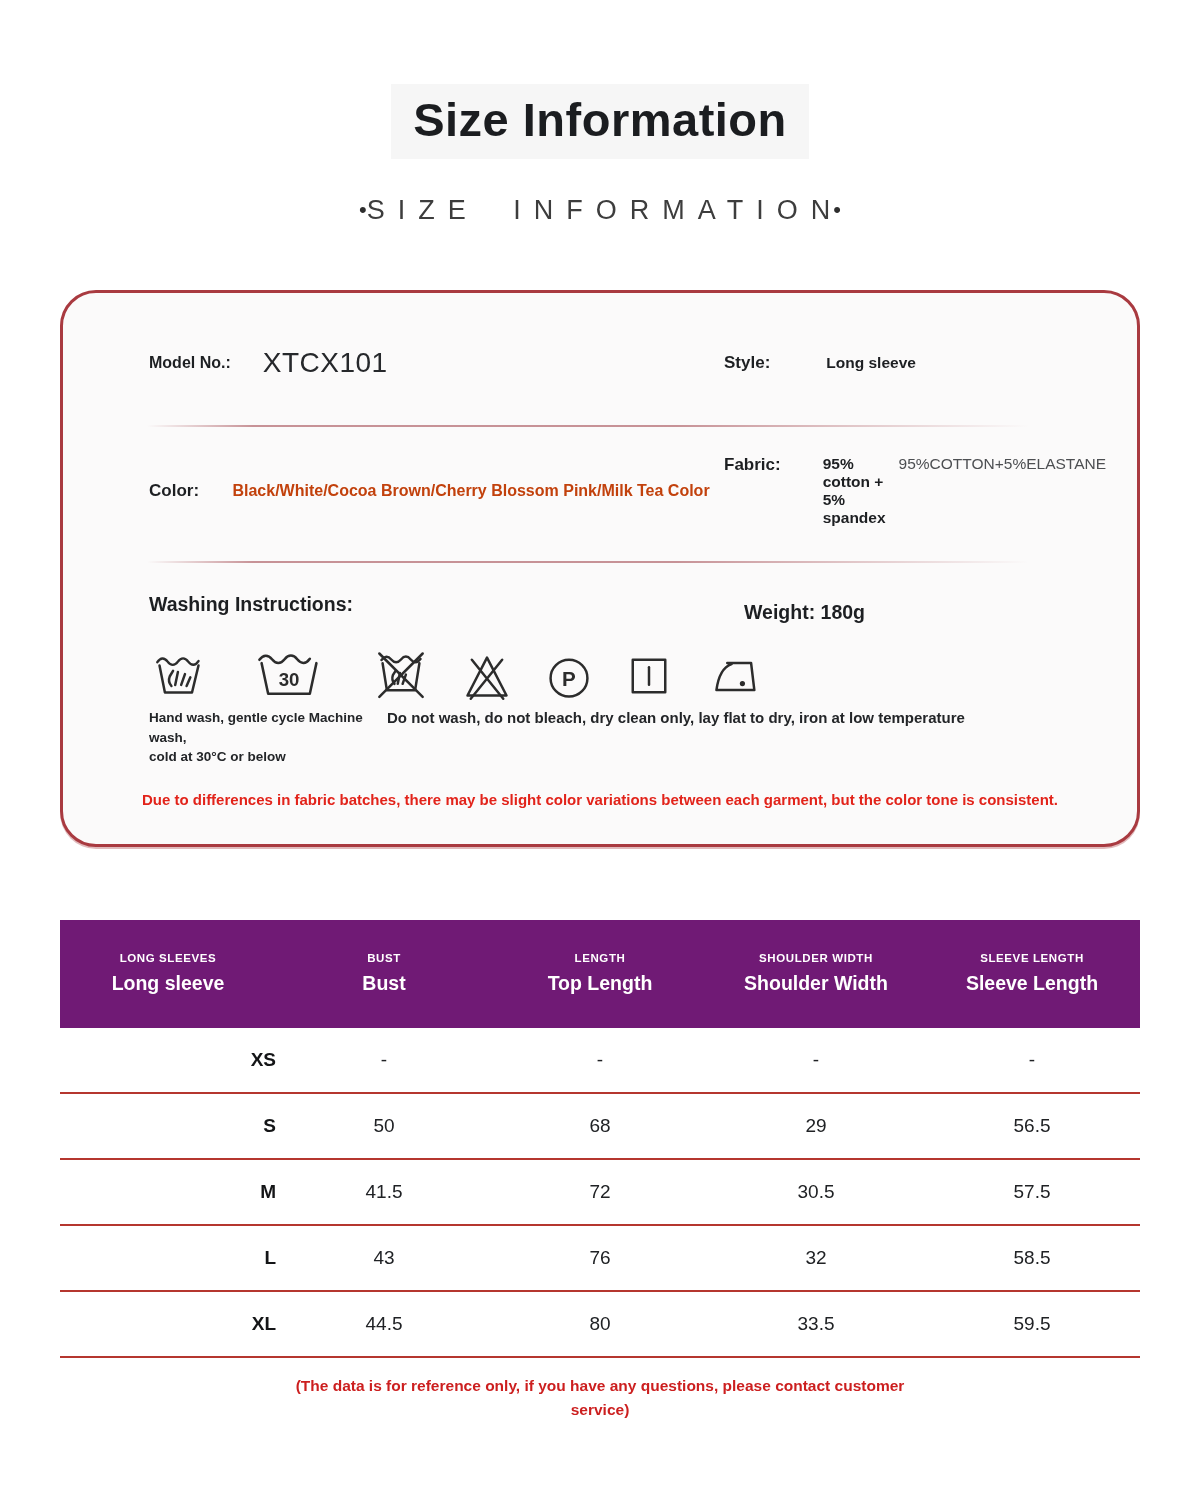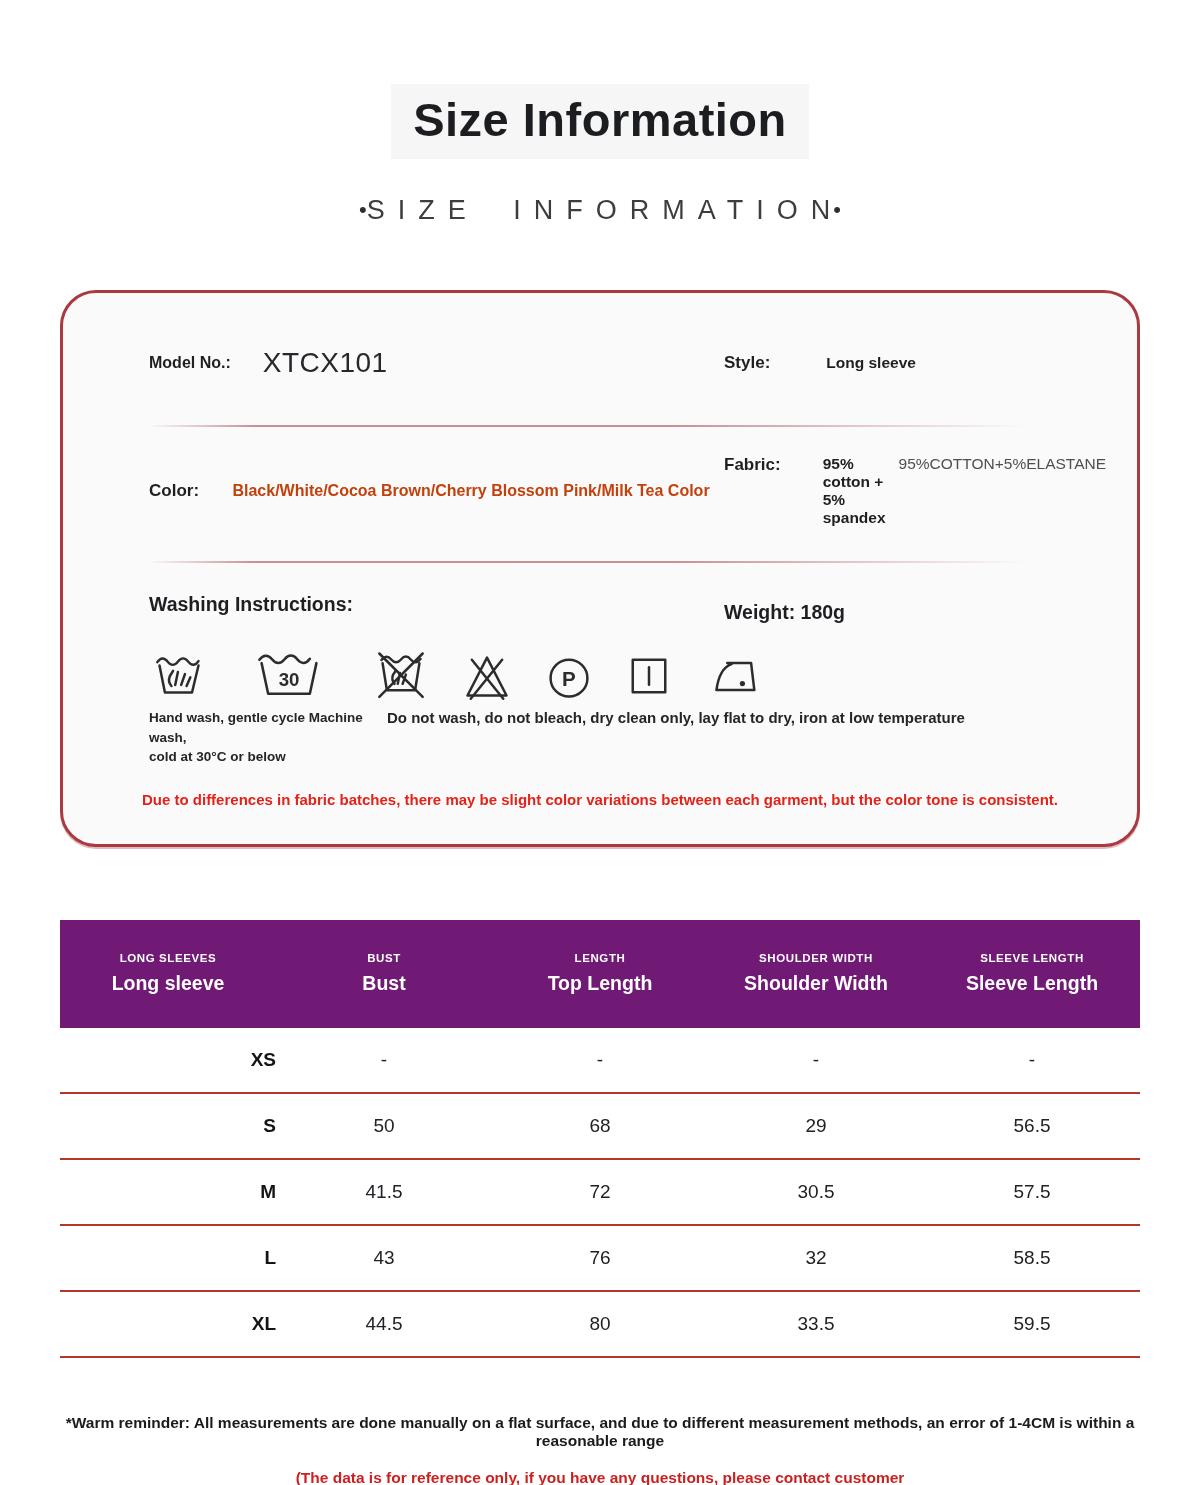--- a/index.html
+++ b/index.html
@@ -16,21 +16,21 @@
   .subtitle .dot { font-size:22px; letter-spacing:0; vertical-align:2px; color:#2e2e2e; }
   .subtitle .dot.right { margin-left:-10px; }
 
   
   .card { position:relative; margin:64px 60px 0; width:1080px; min-height:487px;
           border:3px solid #a93a40; border-radius:36px; background:#fbfafa;
           box-shadow:0 2px 0 rgba(169,58,64,.35); }
   .card-row { display:grid; grid-template-columns:575px 1fr; align-items:center; padding:0 46px 0 86px; }
   .row1 { padding-top:54px; padding-bottom:46px; }
   .row2 { padding-top:28px; padding-bottom:34px; }
-  .row3 { padding-top:30px; padding-bottom:6px; align-items:start; }
+  .row3 { padding-top:30px; padding-bottom:6px; align-items:start;gap:20px; }
   .divider { height:2px; margin:0 108px 0 84px;
              background:linear-gradient(90deg, rgba(214,164,168,0), rgba(190,128,133,.85) 12%, rgba(190,128,133,.85) 60%, rgba(214,164,168,0)); }
   .pair { display:flex; align-items:center; }
   .lab-sm { font-size:16px; font-weight:700; }
   .lab-lg { font-size:17px; font-weight:700; }
   .model-value { font-size:28px; font-weight:500; margin-left:32px; letter-spacing:0.5px; color:#26282b; }
   .style-pair .val { font-size:15.5px; font-weight:700; margin-left:56px; }
   .color-value { width:500px; margin-left:22px; font-size:16px; font-weight:700; text-align:center; line-height:1.55; color:#c2410c; }
   .fabric-pair { align-items:flex-start; }
   .fabric-col { margin-left:42px; display:flex; gap:13px; }
@@ -238,16 +238,15 @@
     <div class="trow">
       <span class="tsize">XL</span>
       <span class="tval">44.5</span>
       <span class="tval">80</span>
       <span class="tval">33.5</span>
       <span class="tval">59.5</span>
     </div>
     <div class="sep"></div>
   </div>
 
-  <div class="footer-reminder">*Warm reminder: All measurements are done manually on a flat surface, and due to different measurement methods, an error of 1-4CM is within a reasonable range</div>
   <div class="footer-note">(The data is for reference only, if you have any questions, please contact customer service)</div>
 
 </div>
 
 </body></html>

